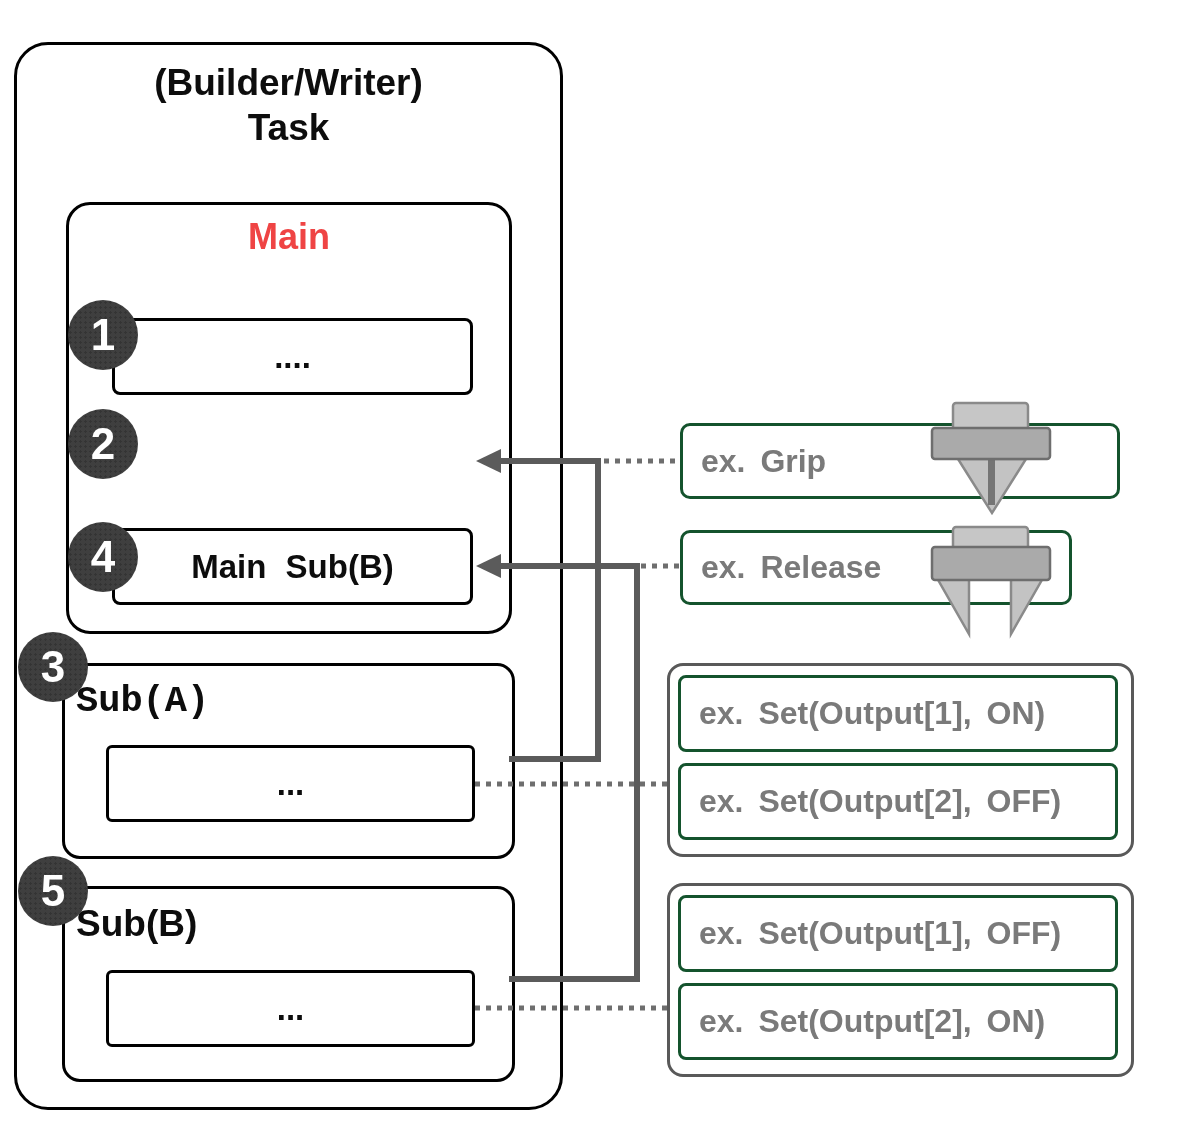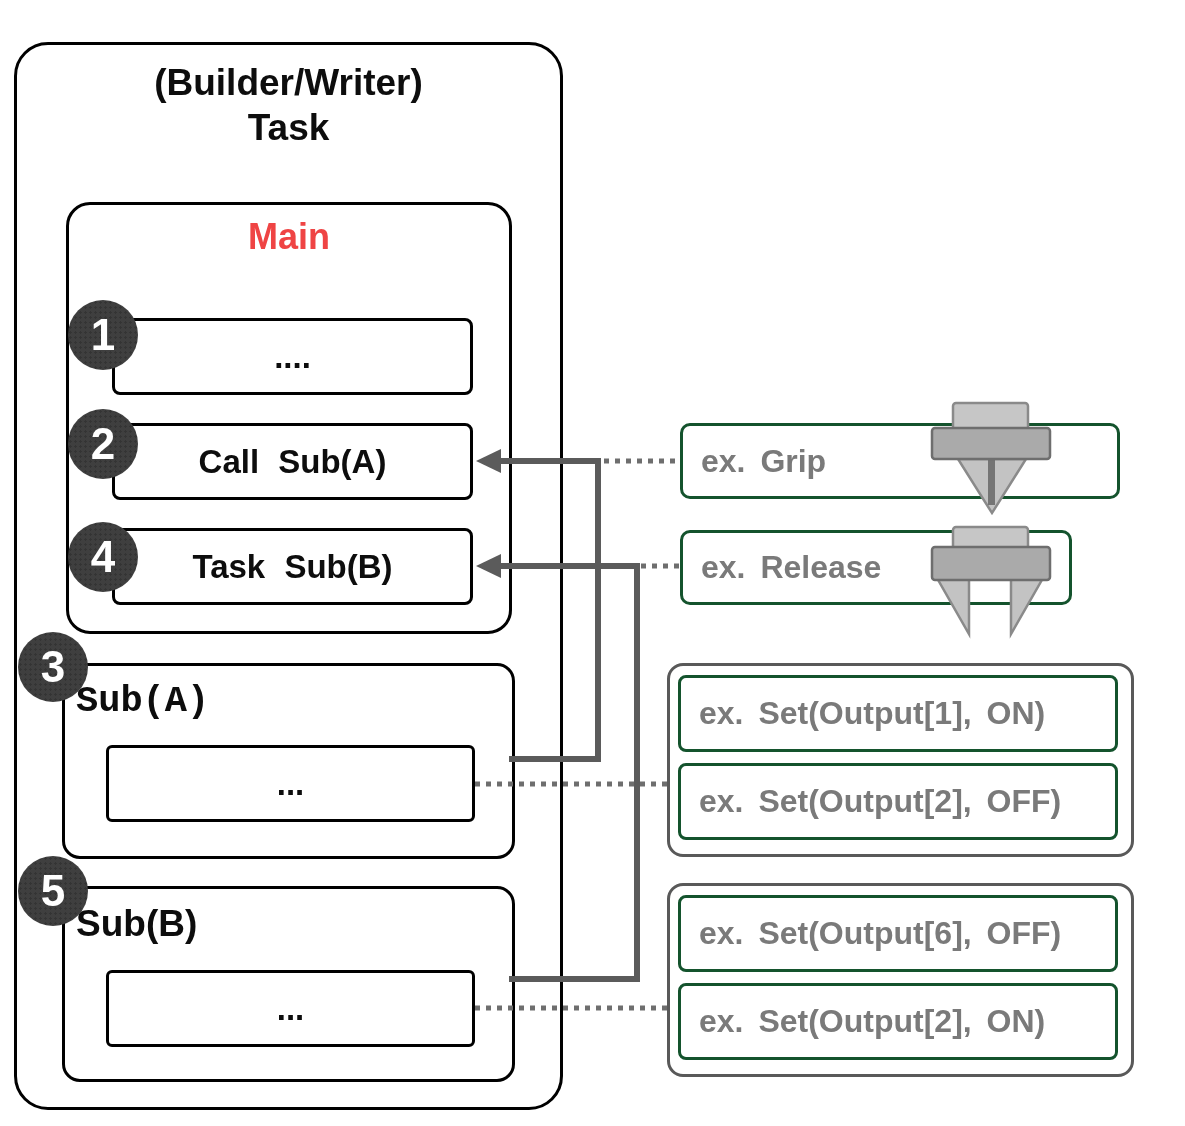--- a/index.html
+++ b/index.html
@@ -102,22 +102,21 @@
   <div class="abs task-box"></div>
   <div class="abs task-title">
     <div>(Builder/Writer)</div>
     <div>Task</div>
   </div>
 
   <div class="abs main-box"></div>
   <div class="abs main-title">Main</div>
 
   <div class="abs step-box step1">....</div>
-  <div class="abs step-box step2">Call Sub(A)</div>
-  <div class="abs step-box step4">Task Sub(B)</div>
+  <div class="abs step-box step4">Main Sub(B)</div>
 
   <div class="abs badge b1">1</div>
   <div class="abs badge b2">2</div>
   <div class="abs badge b4">4</div>
 
   <div class="abs sub-box sub-a"></div>
   <div class="abs badge b3">3</div>
   <div class="abs sub-title sub-title-a">Sub(A)</div>
   <div class="abs sub-inner inner-a">...</div>
 
@@ -127,16 +126,16 @@
   <div class="abs sub-inner inner-b">...</div>
 
   <div class="abs gray-box grip-box">ex. Grip</div>
   <div class="abs gray-box release-box">ex. Release</div>
 
   <div class="abs group-box group-a"></div>
   <div class="abs gray-box set-box set-a1">ex. Set(Output[1], ON)</div>
   <div class="abs gray-box set-box set-a2">ex. Set(Output[2], OFF)</div>
 
   <div class="abs group-box group-b"></div>
-  <div class="abs gray-box set-box set-b1">ex. Set(Output[6], OFF)</div>
+  <div class="abs gray-box set-box set-b1">ex. Set(Output[1], OFF)</div>
   <div class="abs gray-box set-box set-b2">ex. Set(Output[2], ON)</div>
 
 </div>
 
 </body></html>

